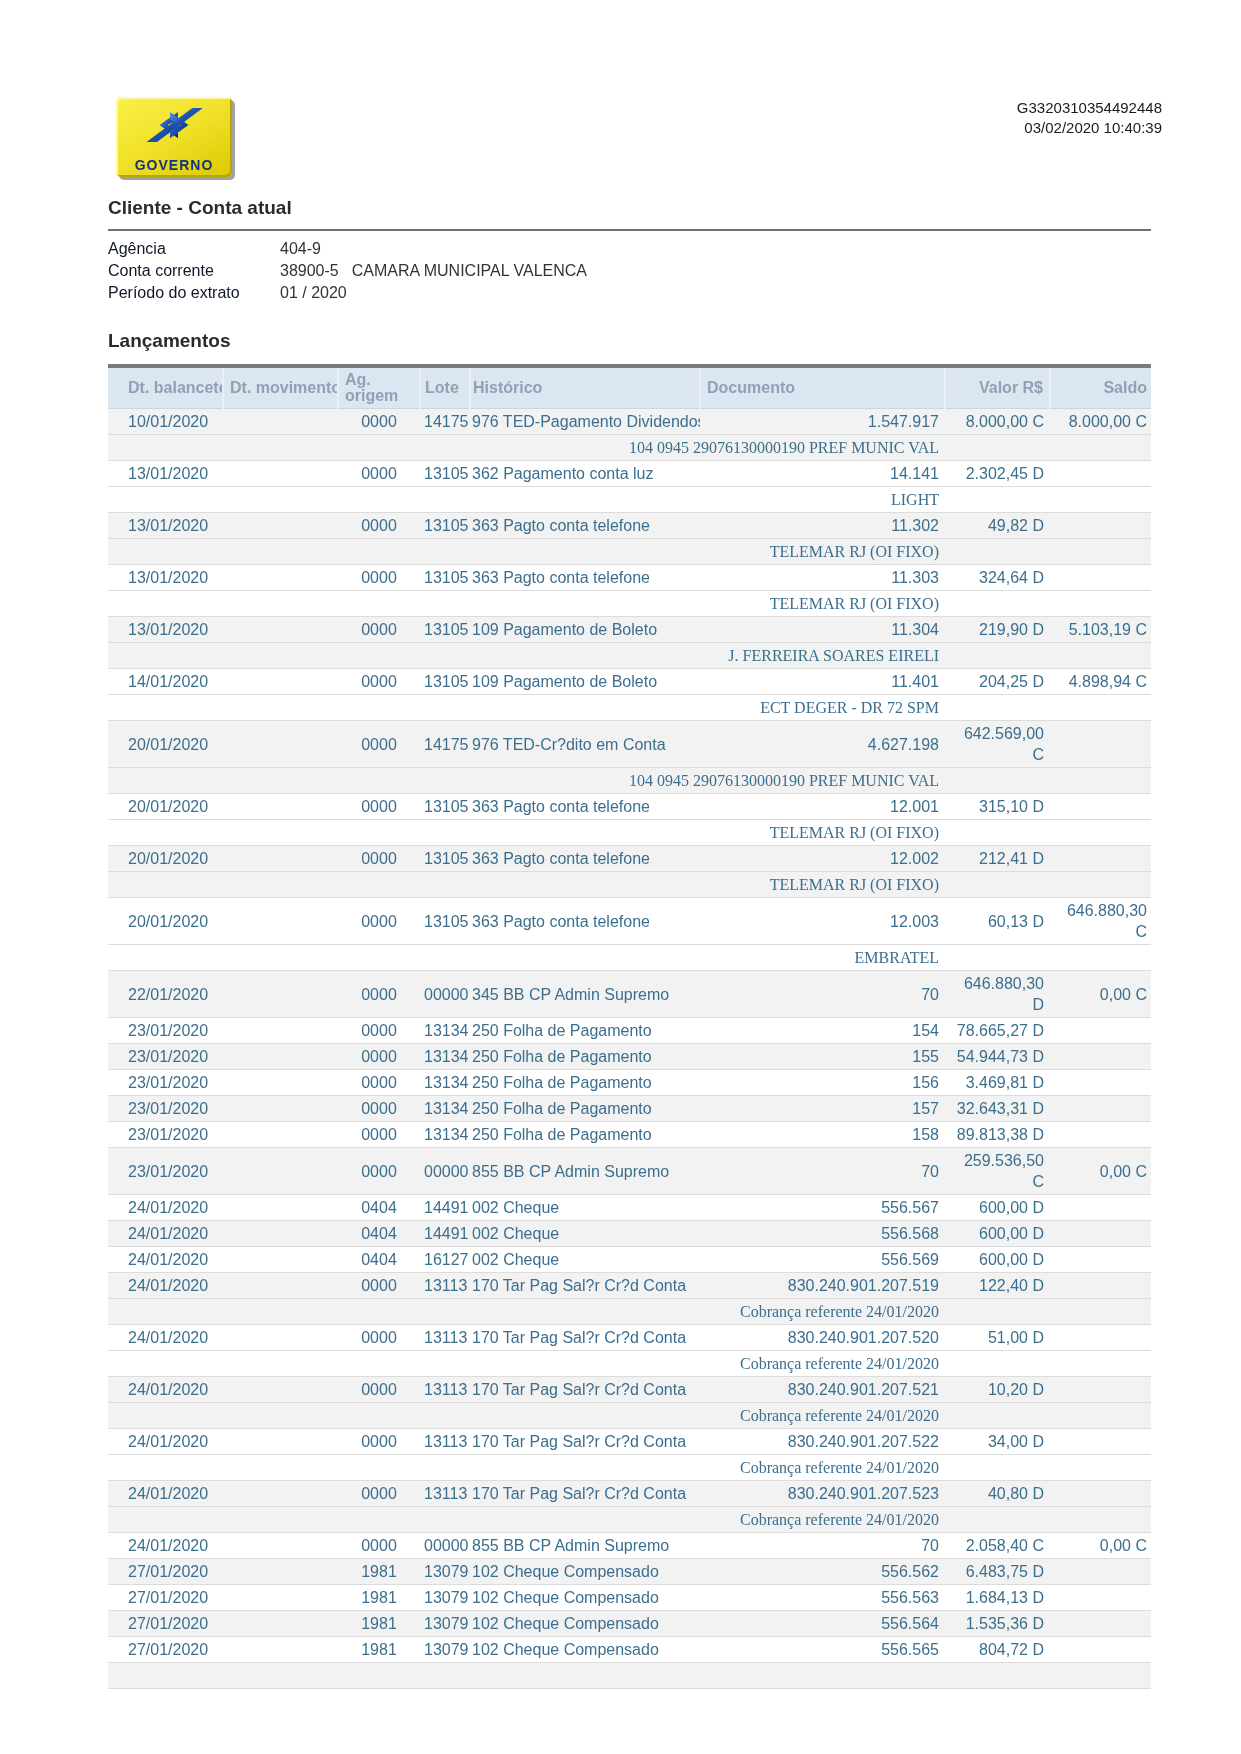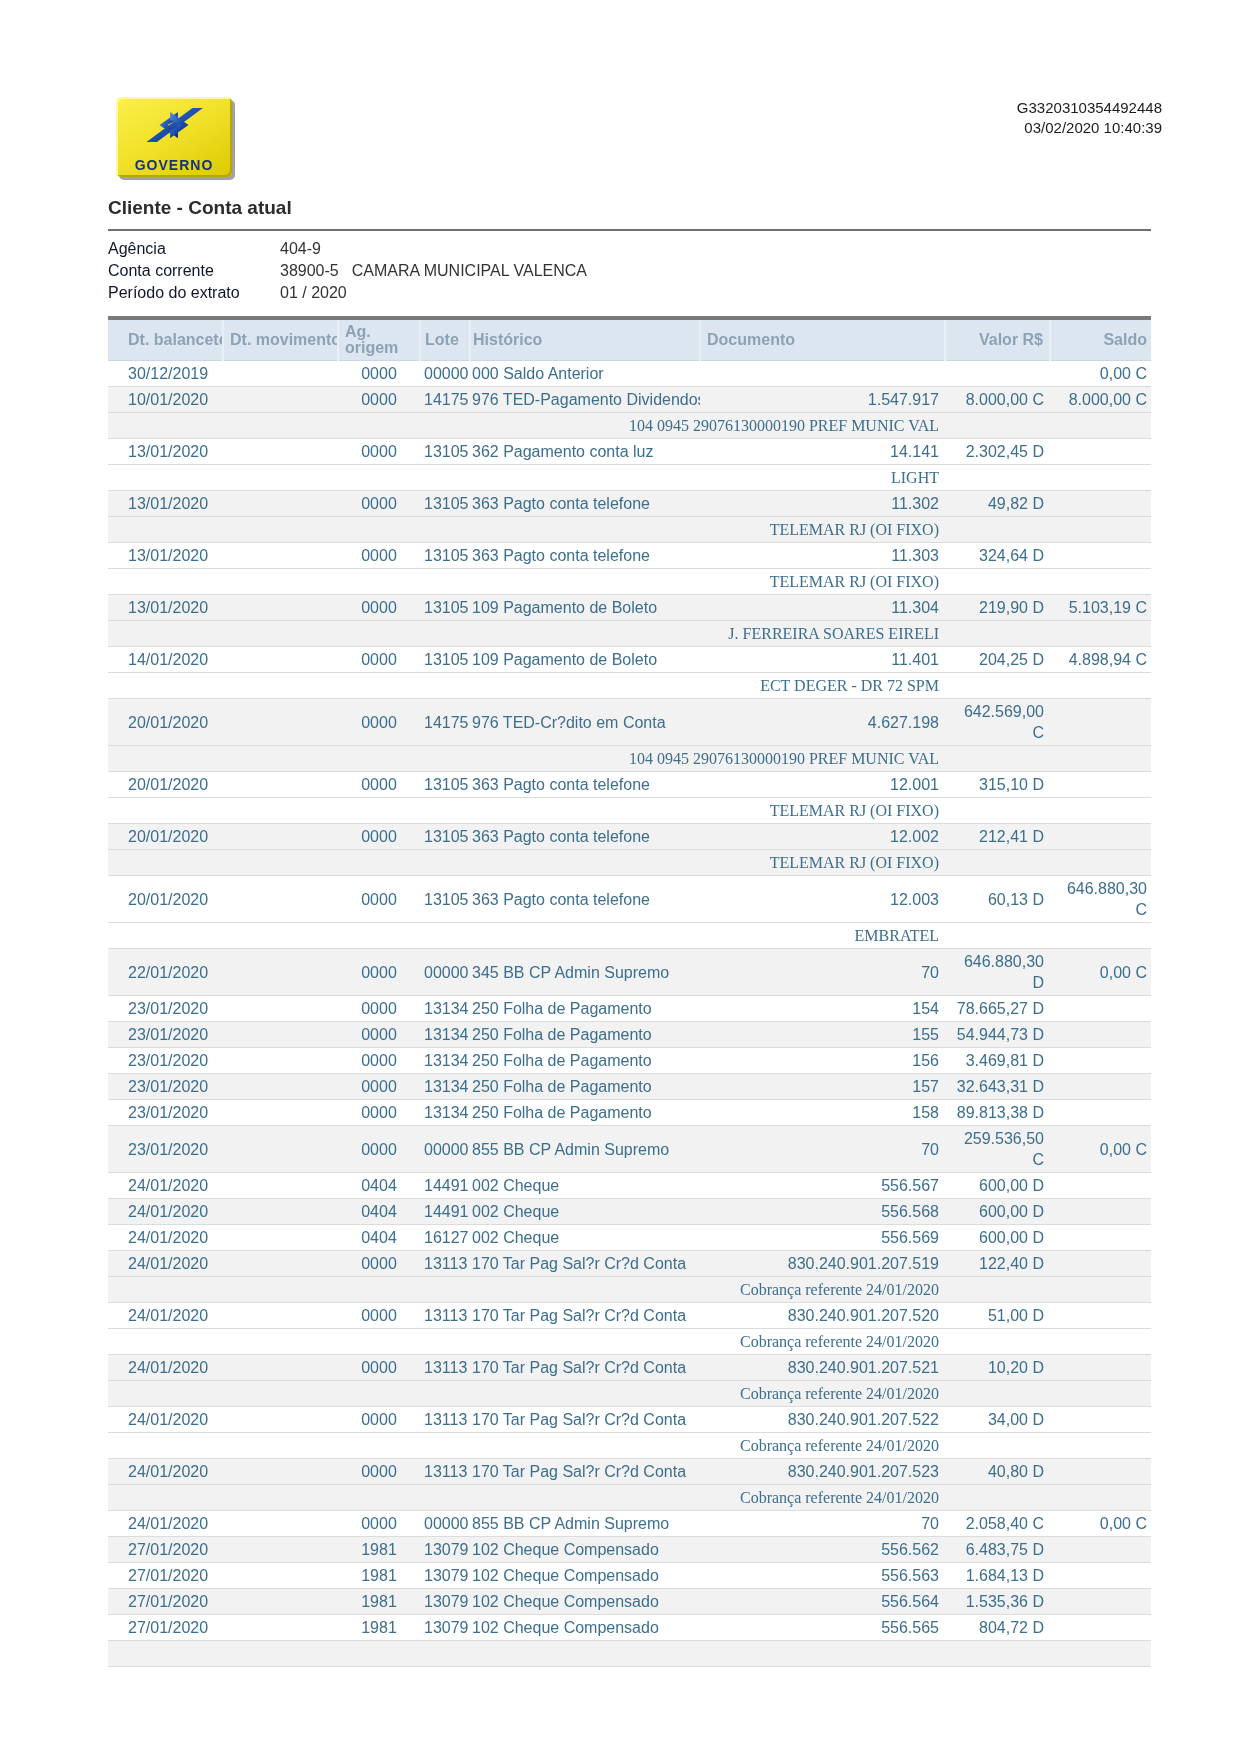--- a/index.html
+++ b/index.html
@@ -100,20 +100,21 @@
         <div class="info-value">38900-5</div>
         <div class="info-extra">CAMARA MUNICIPAL VALENCA</div>
       </div>
       <div class="info-row">
         <div class="info-label">Período do extrato</div>
         <div class="info-value">01 / 2020</div>
         <div class="info-extra"></div>
       </div>
     </div>
 
+    <h1 class="section-title lanc-title">Lançamentos</h1>
 
     <table class="stmt">
       <colgroup>
         <col style="width:115px">
           <col style="width:115px">
           <col style="width:82px">
           <col style="width:50px">
         <col style="width:230px">
           <col style="width:245px">
           <col style="width:105px">
@@ -126,30 +127,20 @@
           <th class="ta-c pre">Ag.
 origem</th>
           <th class="ta-l c-lote">Lote</th>
           <th class="ta-l c-hist">Histórico</th>
           <th class="ta-r">Documento</th>
           <th class="ta-r c-valor">Valor R$</th>
           <th class="ta-r c-saldo">Saldo</th>
         </tr>
       </thead>
       <tbody id="rows">
-          <tr class="w">
-    <td class="c-dtb">30/12/2019</td>
-    <td class="c-dtm"></td>
-    <td class="c-ag">0000</td>
-    <td class="c-lote">00000</td>
-    <td class="c-hist">000 Saldo Anterior</td>
-    <td class="c-doc"></td>
-    <td class="c-valor"></td>
-    <td class="c-saldo credit">0,00 C</td>
-  </tr>
           <tr class="g">
     <td class="c-dtb">10/01/2020</td>
     <td class="c-dtm"></td>
     <td class="c-ag">0000</td>
     <td class="c-lote">14175</td>
     <td class="c-hist">976 TED-Pagamento Dividendos</td>
     <td class="c-doc">1.547.917</td>
     <td class="c-valor credit">8.000,00 C</td>
     <td class="c-saldo credit">8.000,00 C</td>
   </tr>

